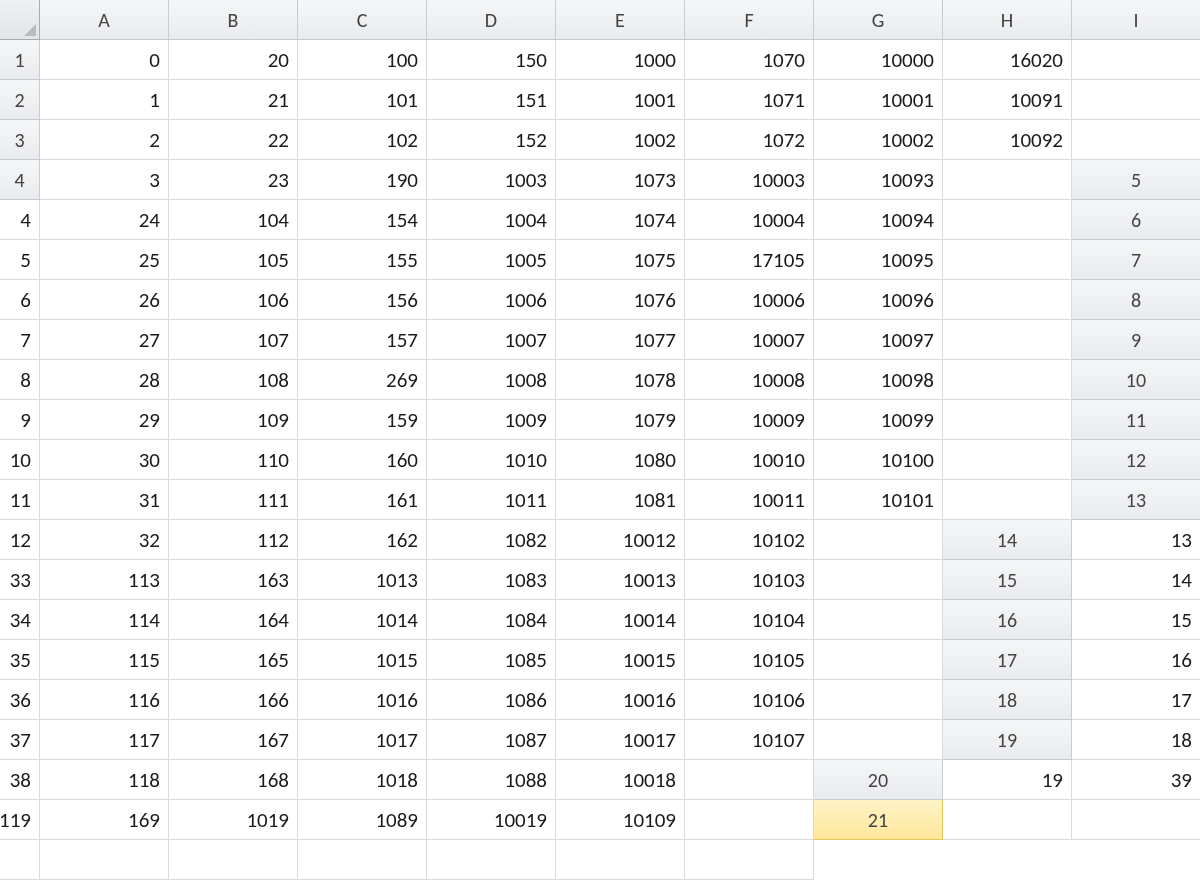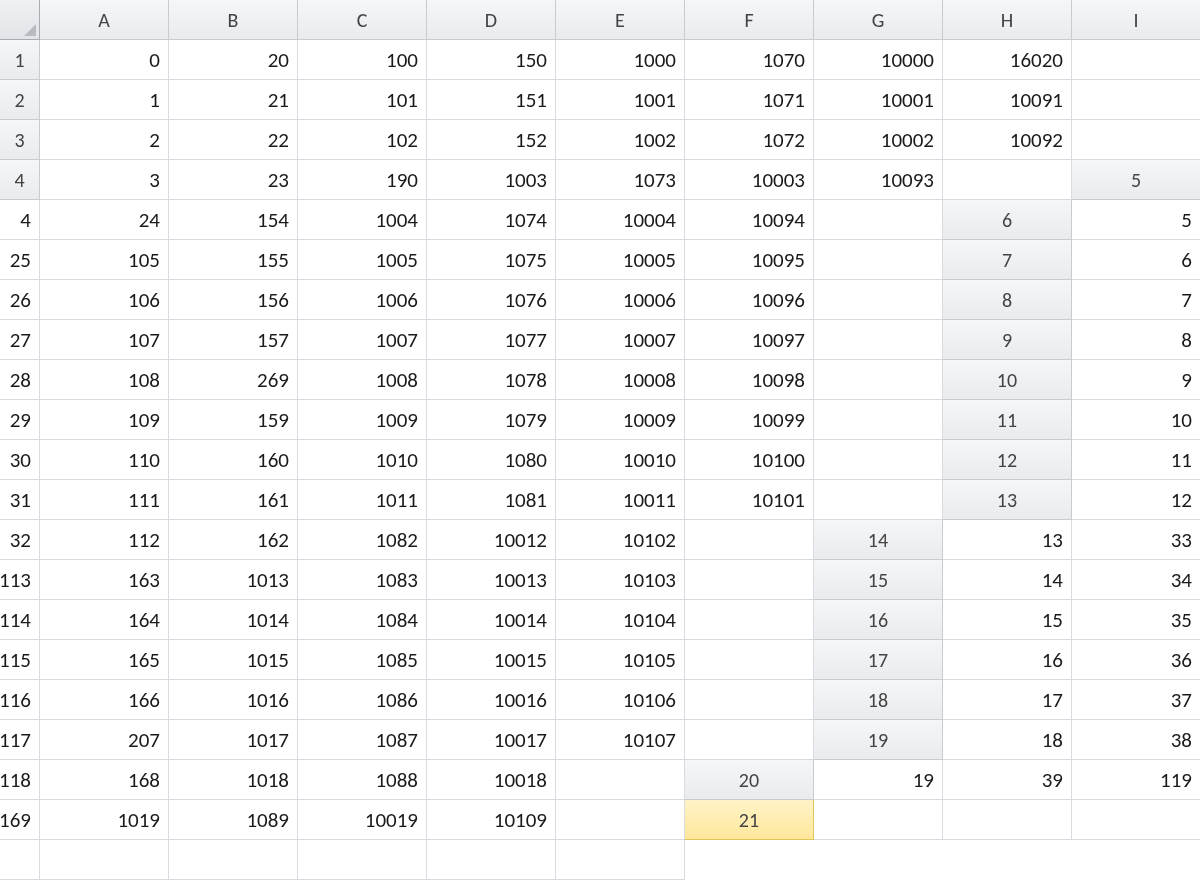--- a/index.html
+++ b/index.html
@@ -110,34 +110,35 @@
     <div class="cell">23</div>
     <div class="cell">190</div>
     <div class="cell">1003</div>
     <div class="cell">1073</div>
     <div class="cell">10003</div>
     <div class="cell">10093</div>
     <div class="cell empty"></div>
     <div class="hdr rowhdr">5</div>
     <div class="cell">4</div>
     <div class="cell">24</div>
+    <div class="cell">104</div>
     <div class="cell">154</div>
     <div class="cell">1004</div>
     <div class="cell">1074</div>
     <div class="cell">10004</div>
     <div class="cell">10094</div>
     <div class="cell empty"></div>
     <div class="hdr rowhdr">6</div>
     <div class="cell">5</div>
     <div class="cell">25</div>
     <div class="cell">105</div>
     <div class="cell">155</div>
     <div class="cell">1005</div>
     <div class="cell">1075</div>
-    <div class="cell">10005</div>
+    <div class="cell">17105</div>
     <div class="cell">10095</div>
     <div class="cell empty"></div>
     <div class="hdr rowhdr">7</div>
     <div class="cell">6</div>
     <div class="cell">26</div>
     <div class="cell">106</div>
     <div class="cell">156</div>
     <div class="cell">1006</div>
     <div class="cell">1076</div>
     <div class="cell">10006</div>
@@ -239,21 +240,21 @@
     <div class="cell">166</div>
     <div class="cell">1016</div>
     <div class="cell">1086</div>
     <div class="cell">10016</div>
     <div class="cell">10106</div>
     <div class="cell empty"></div>
     <div class="hdr rowhdr">18</div>
     <div class="cell">17</div>
     <div class="cell">37</div>
     <div class="cell">117</div>
-    <div class="cell">207</div>
+    <div class="cell">167</div>
     <div class="cell">1017</div>
     <div class="cell">1087</div>
     <div class="cell">10017</div>
     <div class="cell">10107</div>
     <div class="cell empty"></div>
     <div class="hdr rowhdr">19</div>
     <div class="cell">18</div>
     <div class="cell">38</div>
     <div class="cell">118</div>
     <div class="cell">168</div>

